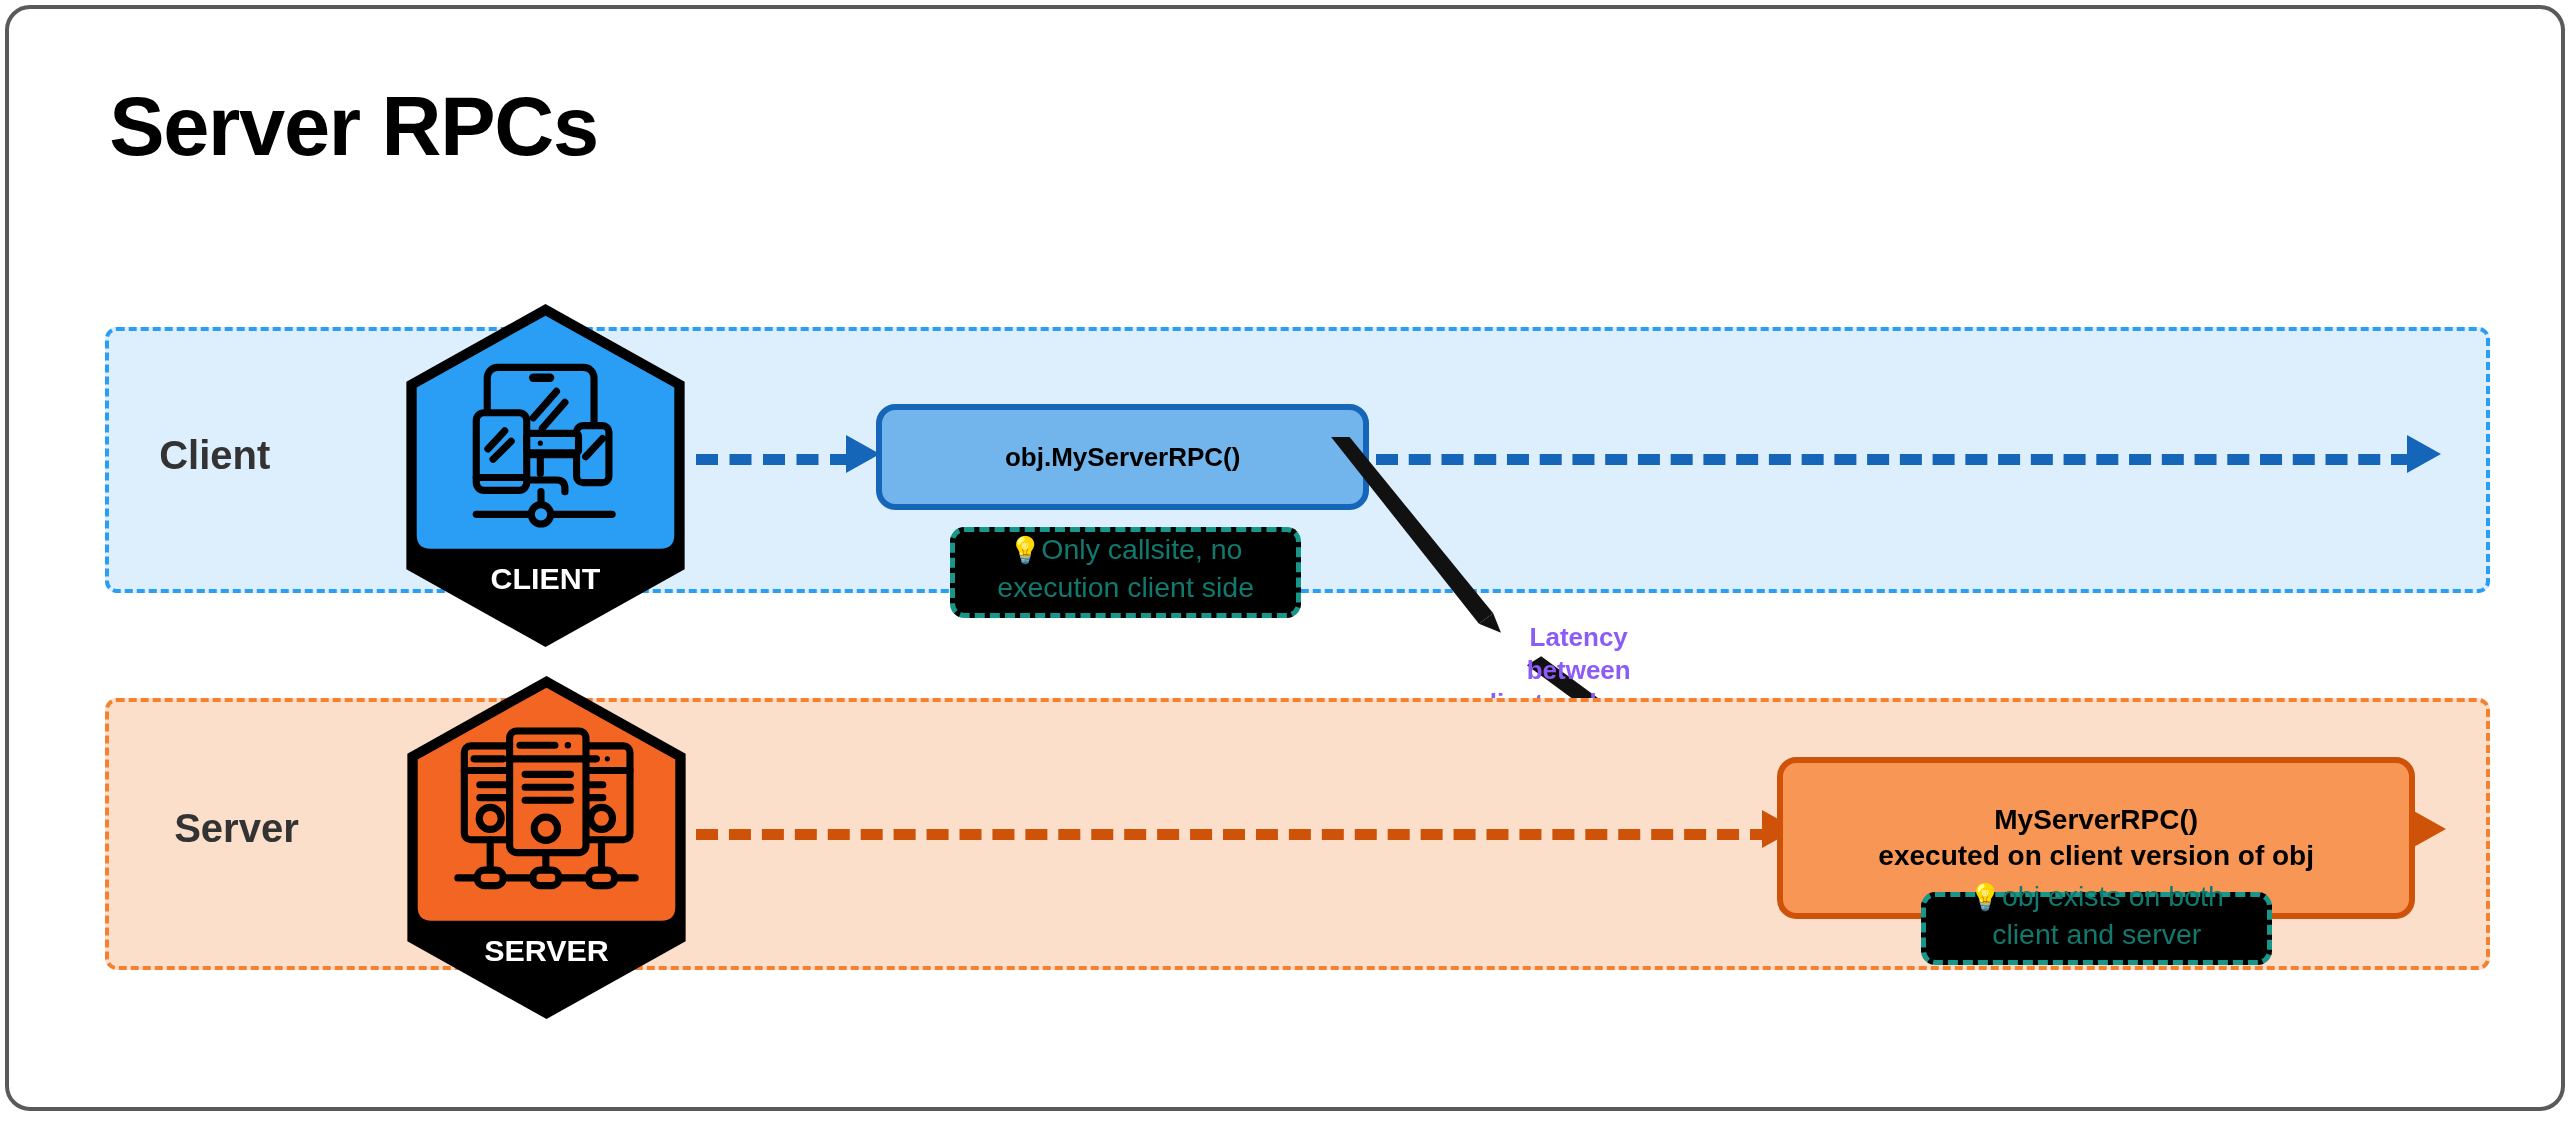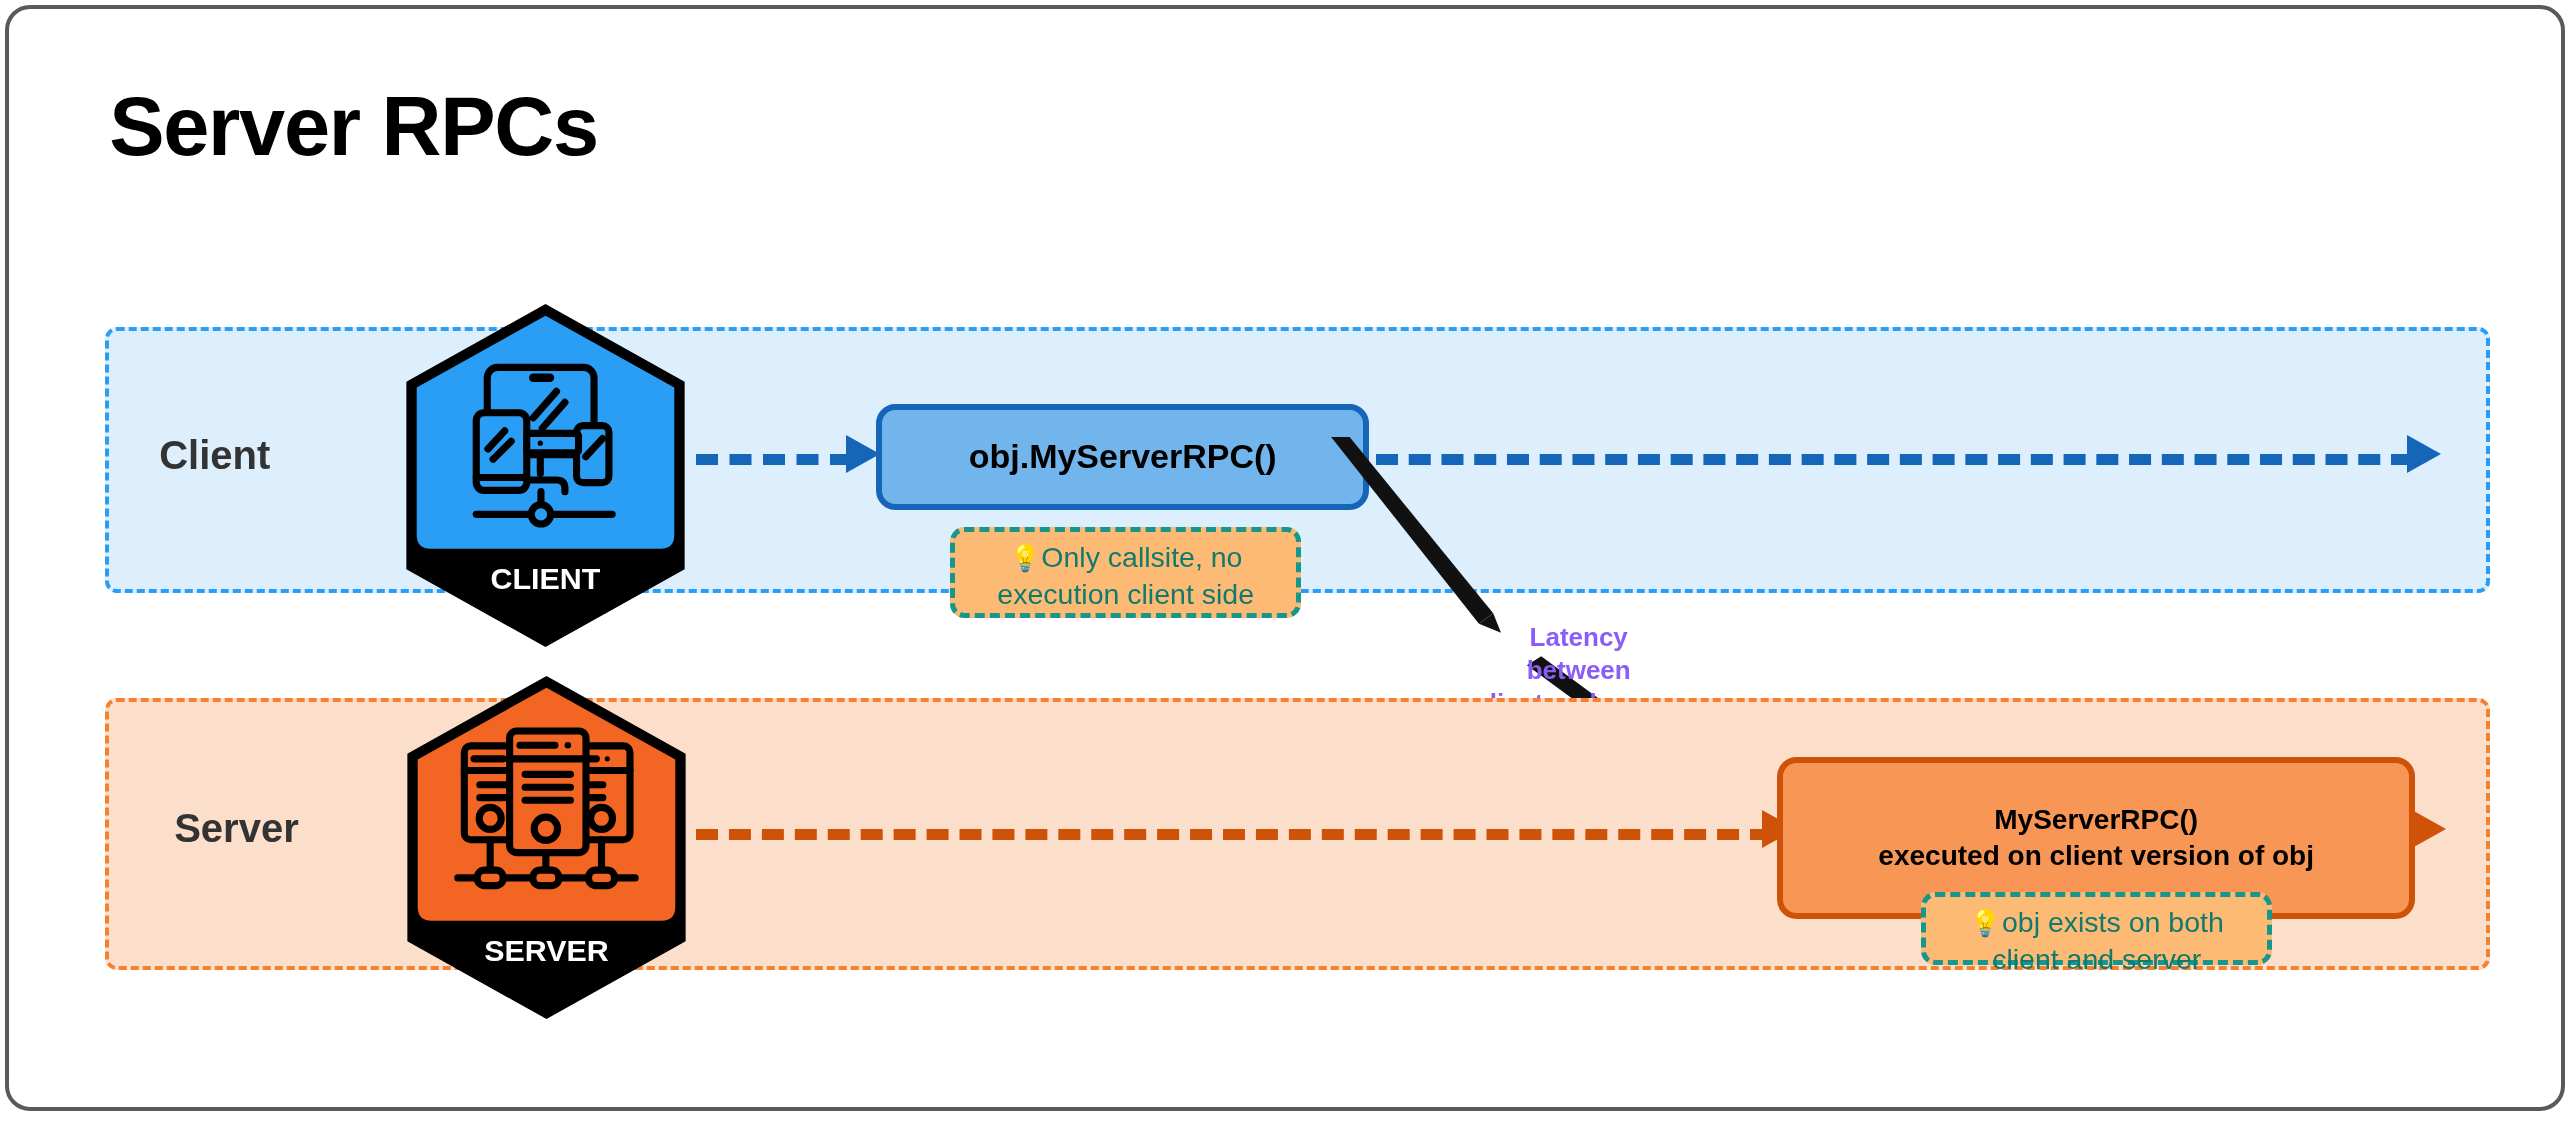--- a/index.html
+++ b/index.html
@@ -121,46 +121,46 @@
     color: #000000;
     line-height: 1.28;
   }
   #rpc-client-box {
     left: 867px;
     top: 395px;
     width: 493px;
     height: 106px;
     background: #72b4ec;
     border: 6.5px solid #1565b8;
-    font-size: 34px;
+    font-size: 26px;
   }
   #rpc-server-box {
     left: 1768px;
     top: 748px;
     width: 638px;
     height: 162px;
     background: #f79655;
     border: 6.5px solid #cf5209;
     font-size: 28px;
   }
   .rpc-line2 { display: block; }
 
   
   .note {
     position: absolute;
     box-sizing: border-box;
-    background: #fdba74;
+    background: #000000;
     border: 5.2px dashed #18968a;
     border-radius: 14.3px;
     color: #107a6e;
     font-size: 28.5px;
     line-height: 1.32;
     text-align: center;
     display: flex;
-    align-items: flex-start;
+    align-items: flex-end;
     justify-content: center;
     padding: 6.5px 11.7px;
   }
   #note-client { left: 941px; top: 518px; width: 351px; height: 91px; }
   #note-server { left: 1912px; top: 883px; width: 351px; height: 73px; }
   .bulb { font-size: 26px; }
 
   
   #latency-arrow {
     position: absolute;

